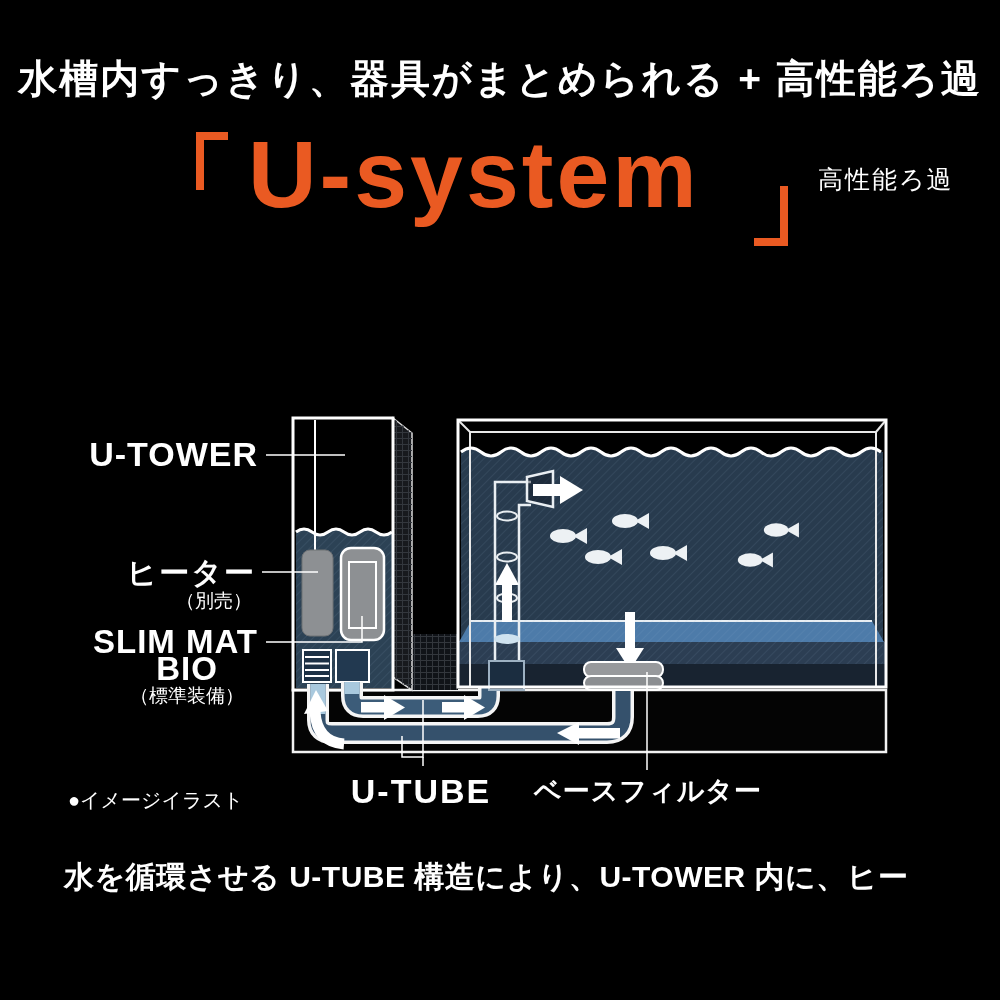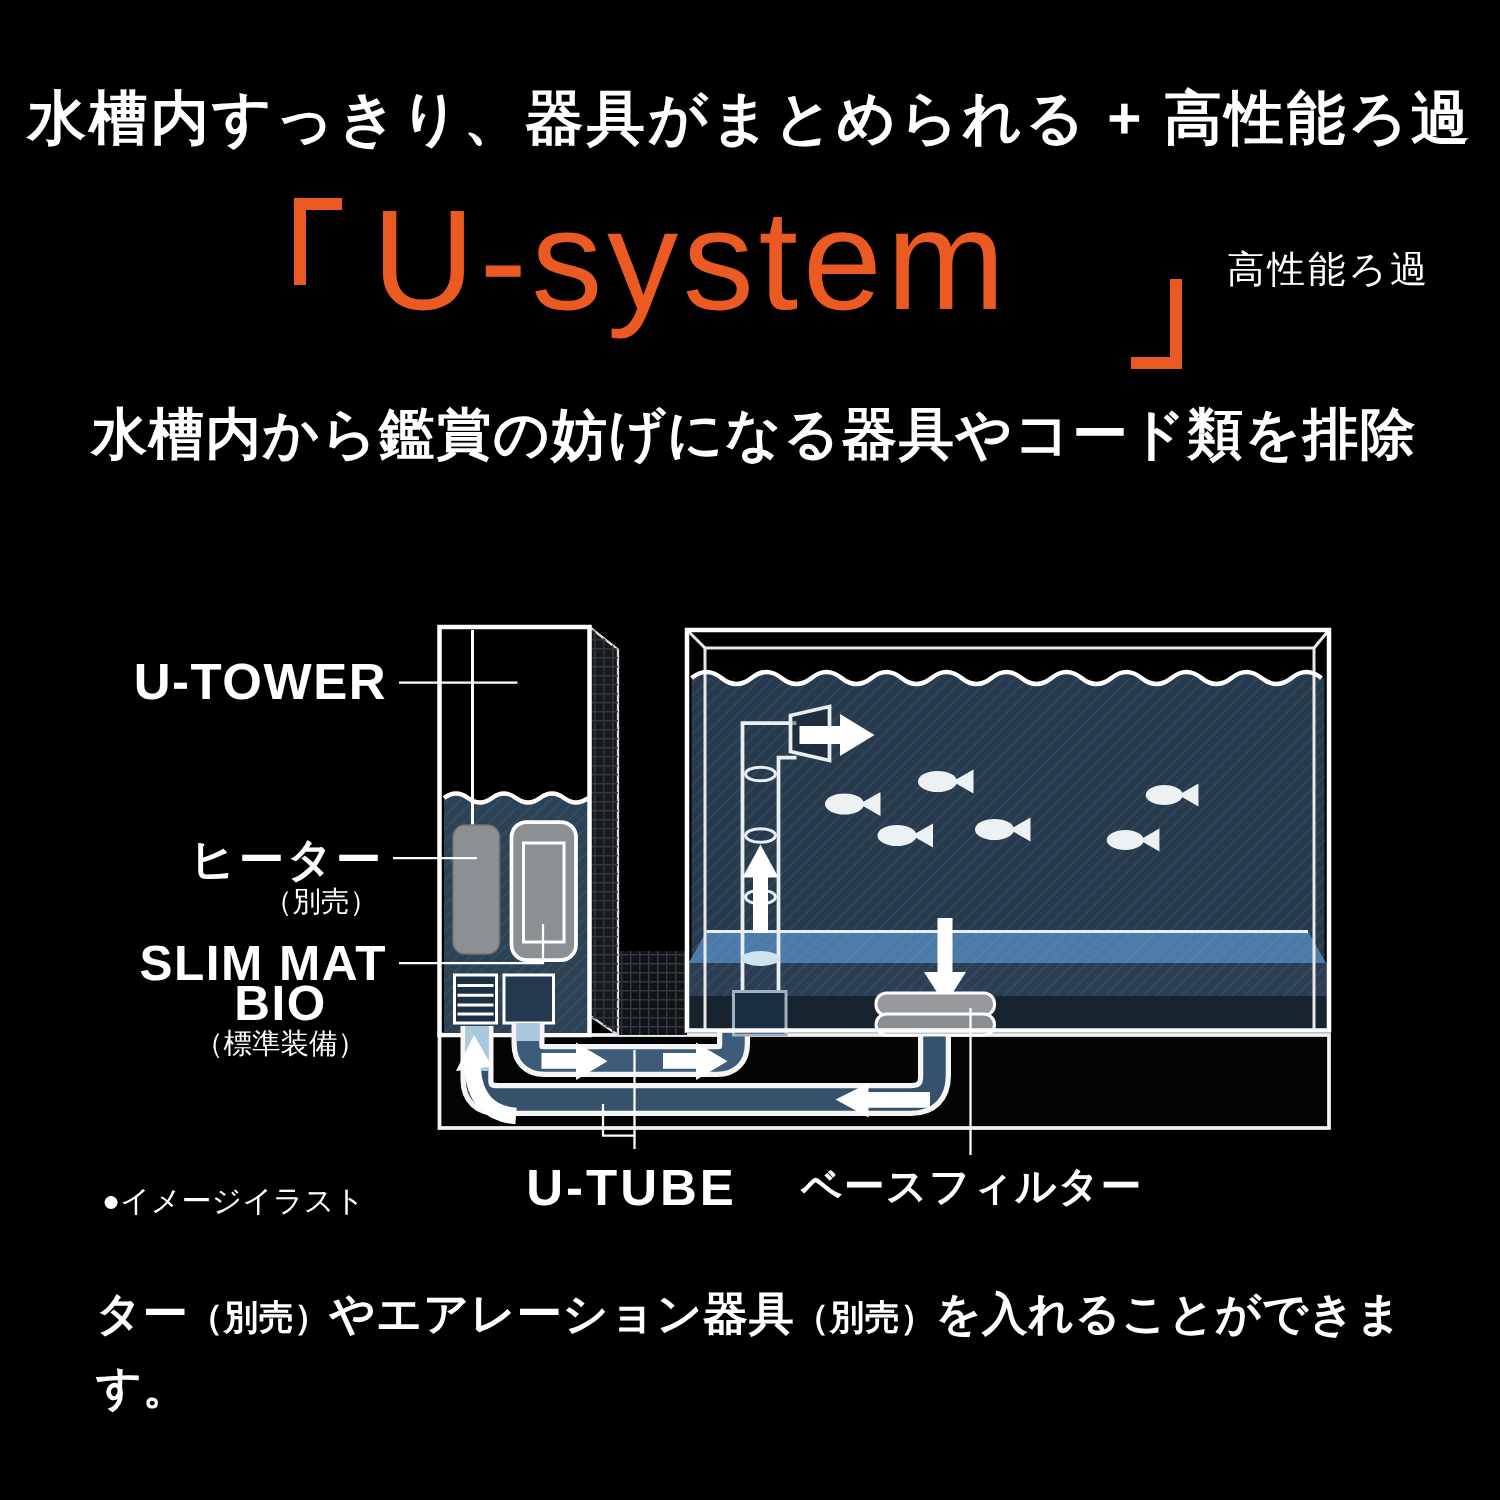--- a/index.html
+++ b/index.html
@@ -2,21 +2,21 @@
 <html><head>
 <meta charset="utf-8">
 <style>
   :root{ --accent:#ea5a22; }
   html,body{margin:0;padding:0;background:#000;}
   body{width:1000px;height:1000px;position:relative;overflow:hidden;
        font-family:"Liberation Sans","DejaVu Sans",sans-serif;color:#fff;}
   .abs{position:absolute;}
   .tagline{top:52px;left:0;width:1000px;text-align:center;font-size:39px;
            font-weight:600;letter-spacing:2px;white-space:nowrap;}
-  .title-text{left:248px;top:122px;font-size:95px;line-height:1.1;font-weight:normal;
+  .title-text{left:248px;top:122px;font-size:95px;line-height:1.1;font-weight:bold;
               letter-spacing:3px;color:var(--accent);white-space:nowrap;}
   .bracket{display:block;}
   .bracket.open{left:196px;top:132px;width:24px;height:50px;
                 border-top:8px solid var(--accent);border-left:8px solid var(--accent);}
   .bracket.close{left:754px;top:186px;width:26px;height:52px;
                  border-bottom:8px solid var(--accent);border-right:8px solid var(--accent);}
   .patent{left:818px;top:163px;font-size:25px;font-weight:500;letter-spacing:2px;}
   .intro{left:61px;top:263px;font-size:37px;font-weight:bold;letter-spacing:1px;
          line-height:53px;white-space:nowrap;}
   .diagram{left:0;top:0;width:1000px;height:1000px;}
@@ -30,21 +30,20 @@
 <body>
 
 <div class="abs tagline">水槽内すっきり、器具がまとめられる + 高性能ろ過</div>
 
 <span class="abs bracket open"></span>
 <div class="abs title-text">U-system</div>
 <span class="abs bracket close"></span>
 <div class="abs patent">高性能ろ過</div>
 
 <div class="abs intro">
-  <div>水槽内から鑑賞の妨げになる器具やコード類を排除</div>
 </div>
 
 <svg class="abs diagram" viewBox="0 0 1000 1000" xmlns="http://www.w3.org/2000/svg">
   <defs>
     <pattern id="hatch" patternUnits="userSpaceOnUse" width="6" height="6" patternTransform="rotate(45)">
       <line x1="0" y1="0" x2="0" y2="6" stroke="#8fb3cc" stroke-opacity="0.13" stroke-width="1.6"></line>
     </pattern>
     <pattern id="grid" patternUnits="userSpaceOnUse" width="6" height="6">
       <path d="M0 .5 H6 M.5 0 V6" stroke="#33373d" stroke-width="1" fill="none"></path>
     </pattern>
@@ -190,14 +189,14 @@
     <text x="258" y="653" text-anchor="end" font-size="33" letter-spacing="1">SLIM MAT</text>
     <text x="187" y="680" text-anchor="middle" font-size="33" letter-spacing="1">BIO</text>
     <text class="note" x="187" y="702" text-anchor="middle" font-size="19">（標準装備）</text>
     <text x="421" y="803" text-anchor="middle" font-size="34" letter-spacing="2">U-TUBE</text>
     <text x="648" y="800" text-anchor="middle" font-size="27" letter-spacing="1">ベースフィルター</text>
     <text class="note" x="68" y="807" text-anchor="start" font-size="20">●イメージイラスト</text>
   </g>
 </svg>
 
 <div class="abs footer">
-  <div><span>ター</span><span class="paren">（別売）</span><span>やエアレーション器具</span><span class="paren">（別売）</span><span>を入れることができます。</span></div>
+  <div>水を循環させる U-TUBE 構造により、U-TOWER 内に、ヒー</div>
 </div>
 
 </body></html>

